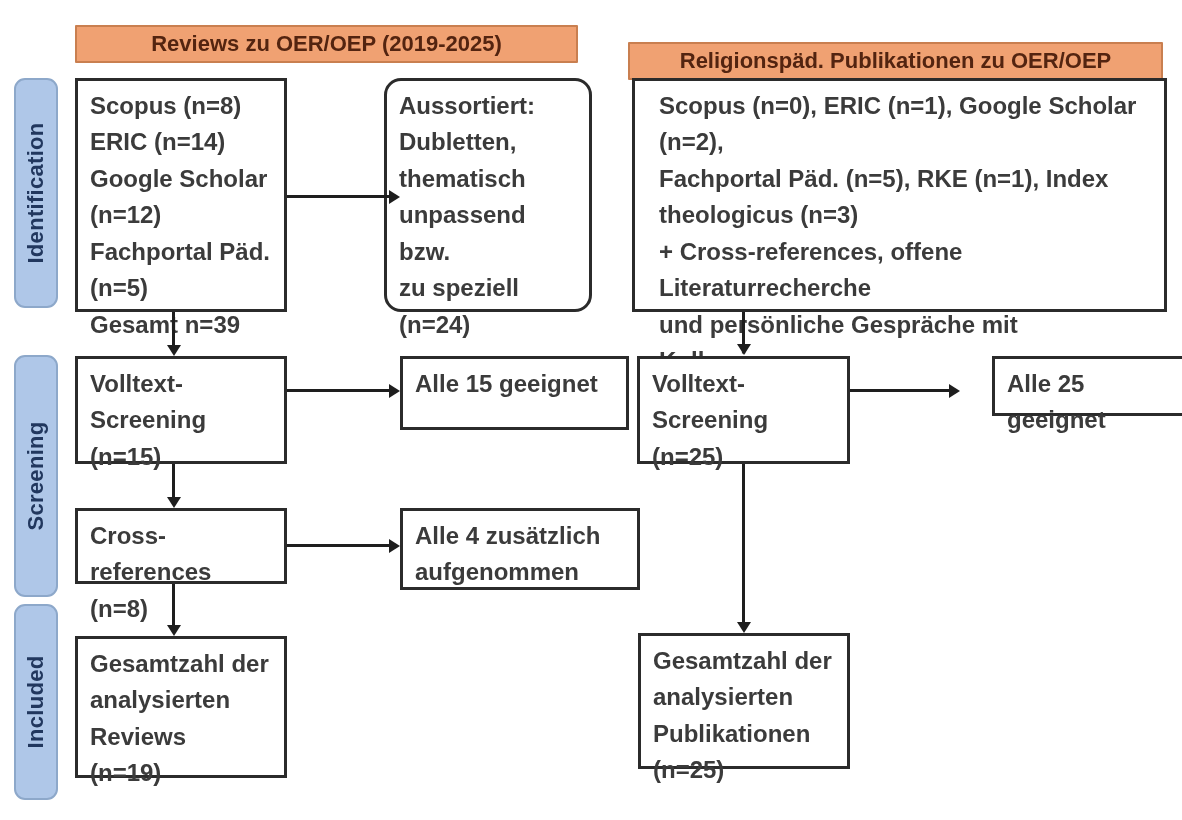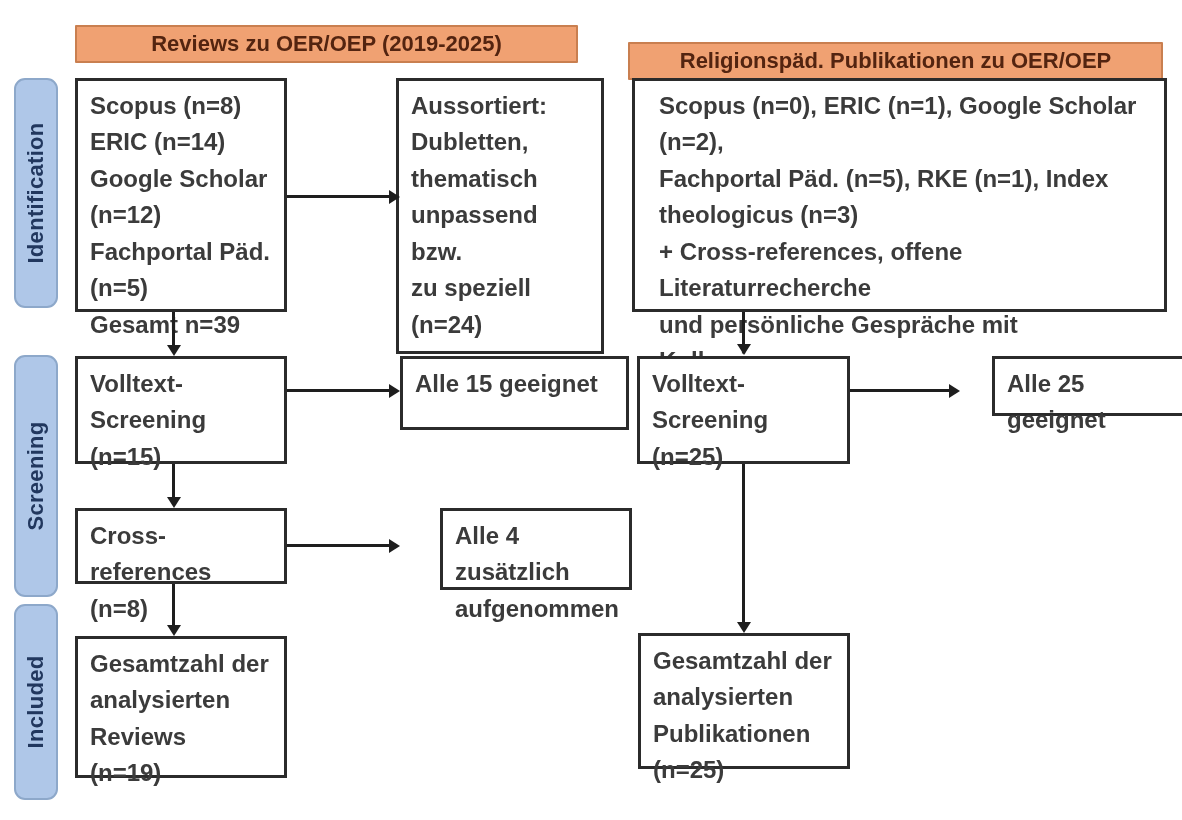--- a/index.html
+++ b/index.html
@@ -117,21 +117,21 @@
 
   <div class="bx" style="left:75px; top:78px; width:212px; height:234px;">
     <div class="bt">Scopus (n=8)
 ERIC (n=14)
 Google Scholar
 (n=12)
 Fachportal Päd.
 (n=5)
 Gesamt n=39</div>
   </div>
-  <div class="bx" style="left:396px; top:78px; width:208px; height:276px;">
+  <div class="bx" style="left:384px; top:78px; width:208px; height:234px;border-radius:17px;">
     <div class="bt">Aussortiert:
 Dubletten,
 thematisch
 unpassend bzw.
 zu speziell
 (n=24)</div>
   </div>
   <div class="bx" style="left:632px; top:78px; width:535px; height:234px;padding-left:12px;">
     <div class="bt">Scopus (n=0), ERIC (n=1), Google Scholar (n=2),
 Fachportal Päd. (n=5), RKE (n=1), Index
@@ -155,21 +155,21 @@
 Screening
 (n=25)</div>
   </div>
   <div class="bx" style="left:960px; top:356px; width:205px; height:60px;margin-left:32px;">
     <div class="bt">Alle 25 geeignet</div>
   </div>
   <div class="bx" style="left:75px; top:508px; width:212px; height:76px;">
     <div class="bt">Cross-references
 (n=8)</div>
   </div>
-  <div class="bx" style="left:400px; top:508px; width:192px; height:82px;margin-left:40px;">
+  <div class="bx" style="left:400px; top:508px; width:240px; height:82px;">
     <div class="bt">Alle 4 zusätzlich
 aufgenommen</div>
   </div>
 
   <div class="bx" style="left:75px; top:636px; width:212px; height:142px;">
     <div class="bt">Gesamtzahl der
 analysierten
 Reviews
 (n=19)</div>
   </div>

